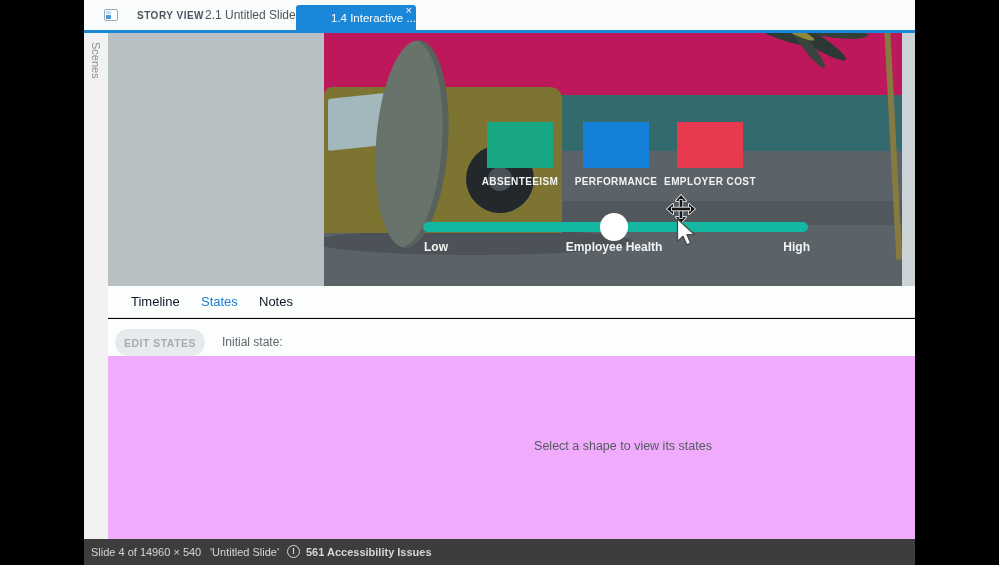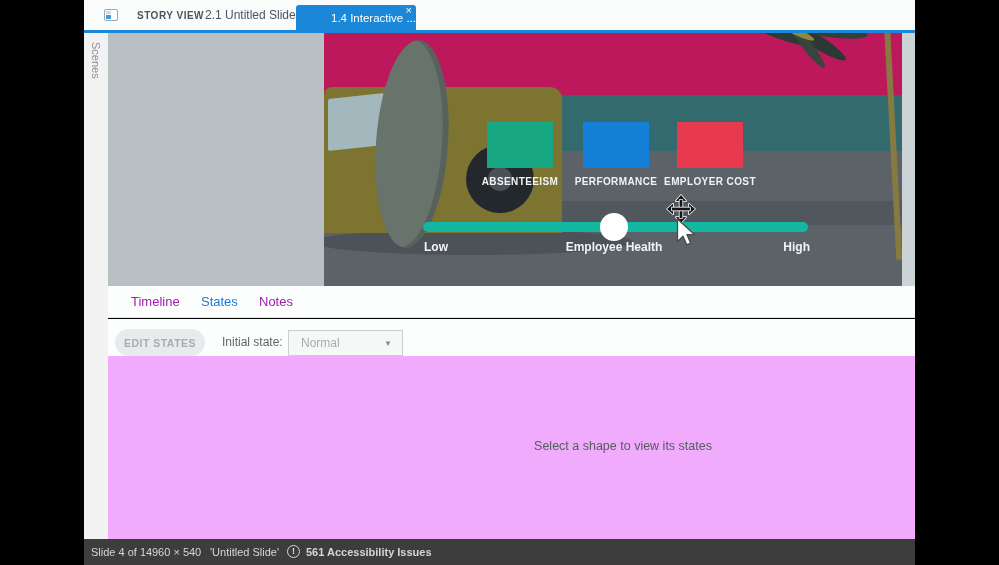--- a/index.html
+++ b/index.html
@@ -53,21 +53,21 @@
   .slider-label { position:absolute; top:207px; font-size:12px; font-weight:600; color:#f2f4f4; }
   .lab-low { left:100px; }
   .lab-mid { left:190px; width:200px; text-align:center; }
   .lab-high { left:434px; width:52px; text-align:right; }
 
   .move-icon { position:absolute; left:338px; top:161px; }
   .cursor-arrow { position:absolute; left:352px; top:185px; }
 
   
   .panel-tabs { position:absolute; left:108px; top:286px; width:807px; height:32px; background:#fcfdfd; border-bottom:1px solid #e3e6e8; }
-  .ptab { position:absolute; top:0; height:31px; display:flex; align-items:center; font-size:13px; color:#a21caf; cursor:pointer; }
+  .ptab { position:absolute; top:0; height:31px; display:flex; align-items:center; font-size:13px; color:#0f172a; cursor:pointer; }
   .ptab-timeline { left:23px; }
   .ptab-states { left:93px; color:#1a7cd4; }
   .ptab-notes { left:151px; }
   .edit-row { position:absolute; left:108px; top:319px; width:807px; height:53px; background:#fcfdfd; border-bottom:1px solid #e0e4e6; }
   .edit-btn { position:absolute; left:7px; top:10px; width:90px; height:27px; border-radius:14px; background:#e8ebed; border:none; font-family:inherit; font-size:10.5px; font-weight:700; letter-spacing:.5px; color:#a7acb1; }
   .init-label { position:absolute; left:114px; top:16px; font-size:12px; color:#5f666b; }
   .dropdown { position:absolute; left:180px; top:11px; width:115px; height:26px; background:#f6f8f8; border:1px solid #c9ced2; display:flex; align-items:center; padding-left:12px; font-size:12px; color:#a7acb1; cursor:default; }
   .dd-caret { position:absolute; right:10px; top:8px; font-size:8px; color:#878c90; }
   .panel-content { position:absolute; left:108px; top:356px; width:807px; height:185px; background:#f0abfc; }
   .empty-msg { position:absolute; left:515px; top:83px; transform:translateX(-50%); font-size:12.5px; color:#555c60; white-space:nowrap; }
@@ -154,24 +154,20 @@
 
   <div class="panel-tabs">
     <div class="ptab ptab-timeline">Timeline</div>
     <div class="ptab ptab-states">States</div>
     <div class="ptab ptab-notes">Notes</div>
   </div>
 
   <div class="edit-row">
     <button class="edit-btn">EDIT STATES</button>
     <span class="init-label">Initial state:</span>
-    <div class="dropdown">
-      <span>Normal</span>
-      <span class="dd-caret">▼</span>
-    </div>
   </div>
 
   <div class="panel-content">
     <div class="empty-msg">Select a shape to view its states</div>
   </div>
 
   <div class="statusbar">
     <span class="sb-item sb-pos">Slide 4 of 14</span>
     <span class="sb-item sb-dim">960 × 540</span>
     <span class="sb-item sb-name">'Untitled Slide'</span>

